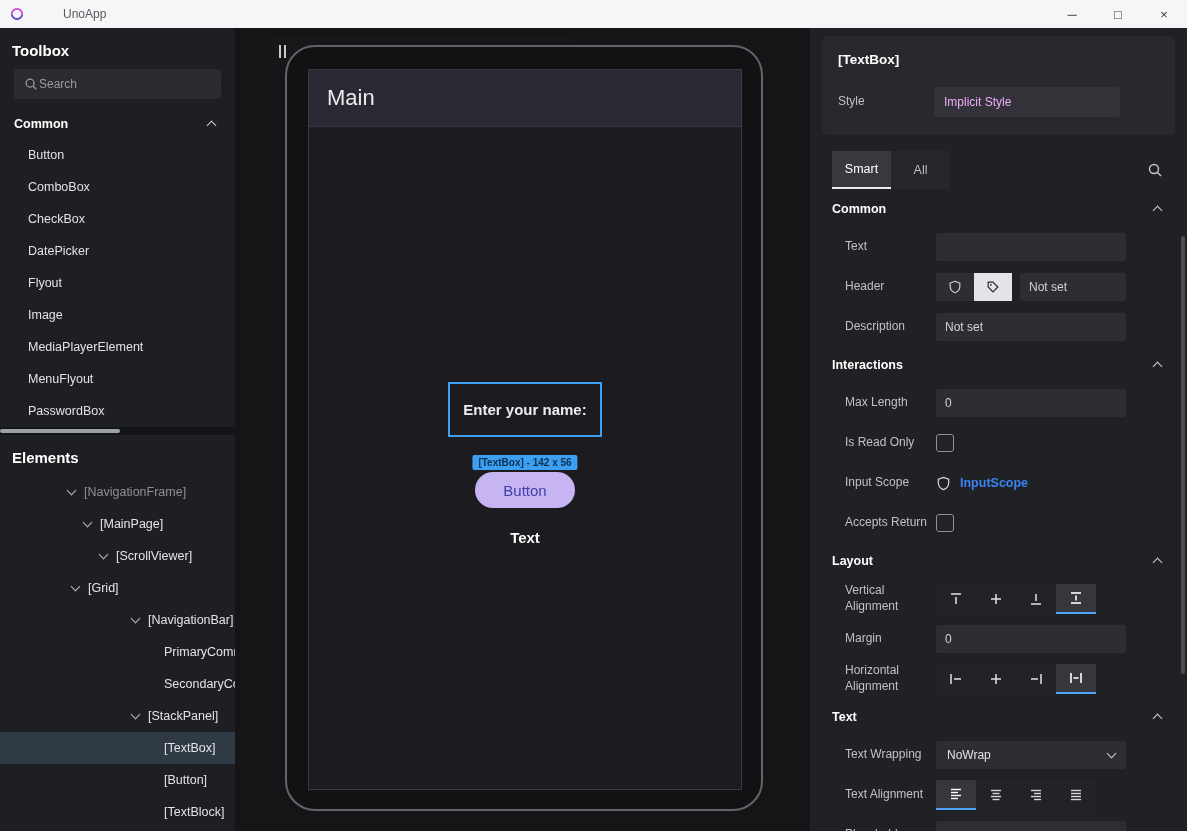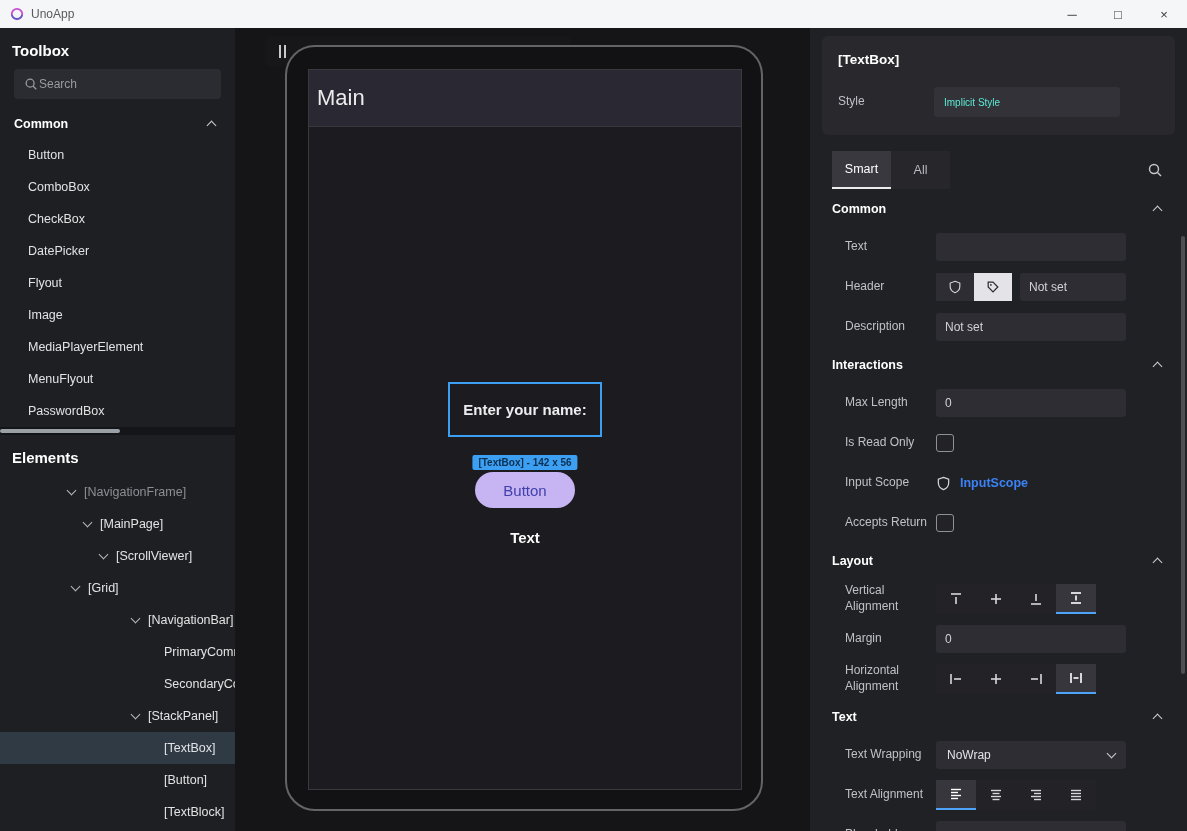--- a/index.html
+++ b/index.html
@@ -1,20 +1,20 @@
 <!DOCTYPE html>
 <html><head>
 <meta charset="utf-8">
 <style>
   * { margin:0; padding:0; box-sizing:border-box; }
   html,body { width:1187px; height:831px; overflow:hidden; background:#151517;
               font-family:"Liberation Sans", sans-serif; }
 
   
-  .titlebar { height:28px; background:#f5f6f7; display:flex; align-items:center; }
+  .titlebar { height:28px; background:#f5f6f7; display:flex; align-items:center;gap:32px; }
   .logo { margin-left:10px; display:flex; }
   .tb-title { font-size:12px; color:#5a5a5e; margin-left:7px; }
   .win-controls { margin-left:auto; display:flex; height:100%; }
   .win-btn { width:46px; height:100%; display:flex; align-items:center; justify-content:center;
              font-size:13px; color:#3a3a3e; cursor:default; }
 
   .app { position:absolute; top:28px; left:0; right:0; bottom:0; display:flex; }
 
   
   .left { width:235px; flex-shrink:0; background:#1e1f23; display:flex; flex-direction:column; overflow:hidden; }
@@ -50,41 +50,41 @@
   .cicon { width:18px; height:20px; display:flex; align-items:center; justify-content:center; }
   .cicon.dimmed { color:#6b6b70; }
   .grip { display:flex; gap:3px; }
   .grip i { display:block; width:2px; height:13px; background:#c9c9cc; }
 
   .device { position:absolute; left:50px; top:17px; width:478px; height:766px;
             border:2px solid #646468; border-radius:30px; background:#121214; }
   .screen { position:absolute; left:21px; right:19px; top:22px; bottom:19px;
             background:#1c1c20; border:1px solid #3a3a3e; overflow:hidden; }
   .screen-header { height:57px; background:#2a2832; border-bottom:1px solid #38363f;
-                   display:flex; align-items:center; padding-left:8px; font-size:22px; color:#ececec; }
+                   display:flex; align-items:center; padding-left:18px; font-size:22px; color:#ececec; }
   .design-textbox { position:absolute; top:312px; left:50%; transform:translateX(-50%);
                     width:154px; height:55px; border:2px solid #3d9ff2; display:flex; align-items:center;
                     justify-content:center; font-size:15px; font-weight:bold; color:#ededf0; }
   .sel-badge { position:absolute; top:385px; left:50%; transform:translateX(-50%); background:#3d9ff2;
                color:#0b3050; font-size:10px; font-weight:bold; padding:2px 6px; border-radius:2px;
                white-space:nowrap; }
   .design-button { position:absolute; top:402px; left:50%; transform:translateX(-50%); width:100px;
                    height:36px; border-radius:18px; background:#c7b4f2; color:#4040ab;
                    display:flex; align-items:center; justify-content:center; font-size:15px; }
   .design-text { position:absolute; top:459px; left:50%; transform:translateX(-50%);
                  font-size:15px; font-weight:bold; color:#fafafa; }
 
   
   .right { width:377px; flex-shrink:0; background:#202125; position:relative; overflow:hidden; color:#ddd; }
   .inspector-card { margin:8px 12px 0; background:#28282d; border-radius:6px; padding:16px 16px 18px; }
   .card-title { font-size:13.5px; font-weight:bold; color:#fff; }
   .style-row { display:flex; align-items:center; margin-top:20px; }
   .style-row .plabel { width:96px; }
   .input-box { background:#323238; border-radius:3px; height:30px; display:flex; align-items:center;
-               padding:0 10px; font-size:10px; color:#5eead4; width:186px; }
+               padding:0 10px; font-size:12px; color:#f0abfc; width:186px; }
   .tabs-row { display:flex; align-items:center; margin:16px 24px 0 22px; height:38px; }
   .tab { width:59px; height:38px; display:flex; align-items:center; justify-content:center;
          font-size:12.5px; color:#b9b9bf; background:#26262b; }
   .tab.selected { background:#38383e; color:#fff; border-bottom:2px solid #ececec; }
   .spacer { flex:1; }
 
   .props { margin-top:2px; }
   .section-header { height:36px; display:flex; align-items:center; justify-content:space-between;
                     padding:0 26px 0 22px; }
   .section-title { font-size:12.5px; font-weight:bold; color:#fff; }

